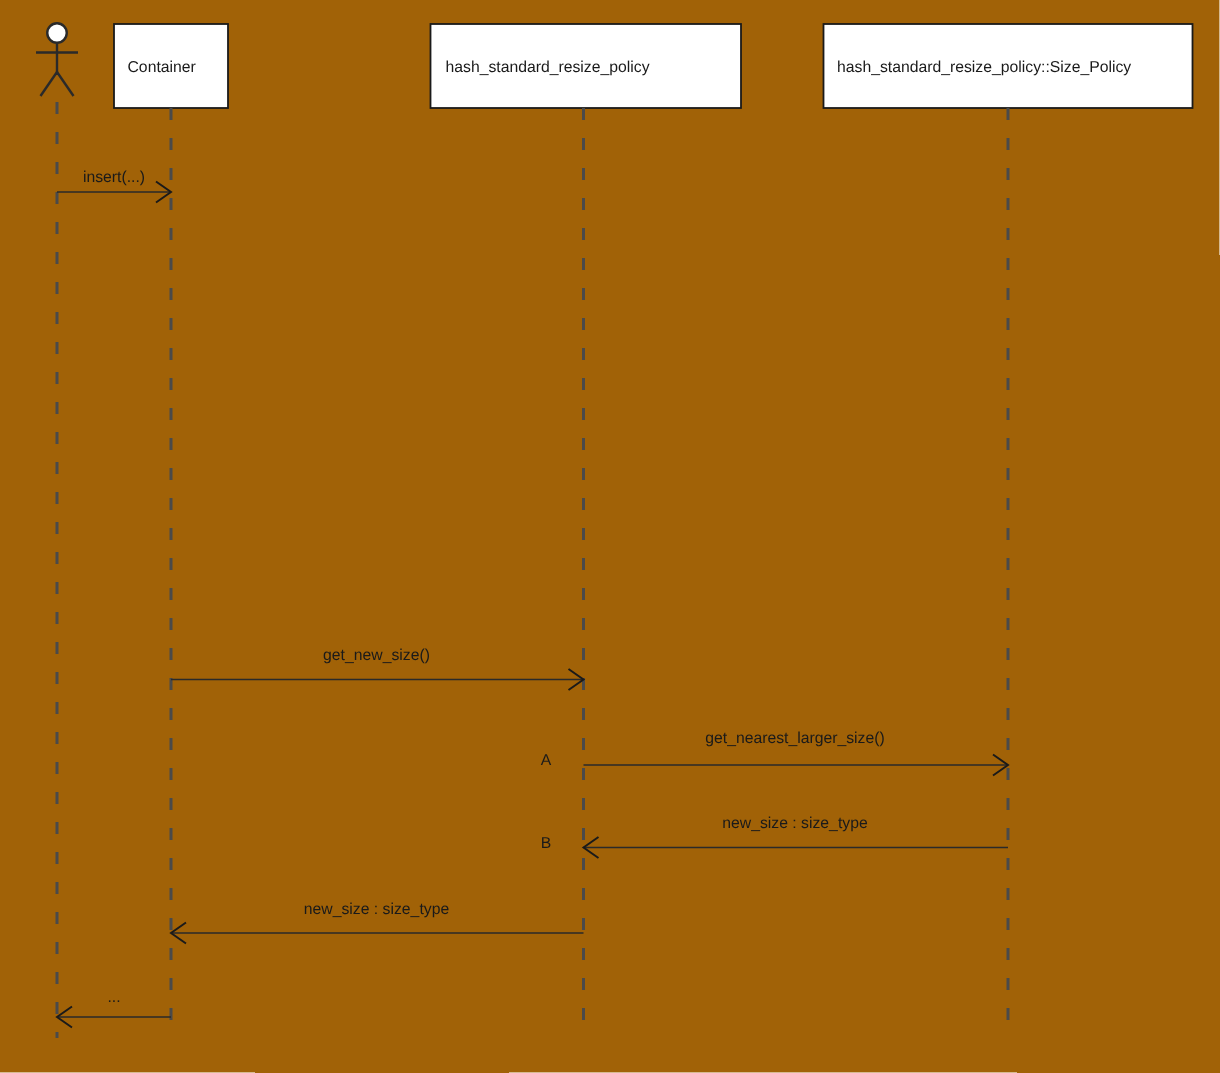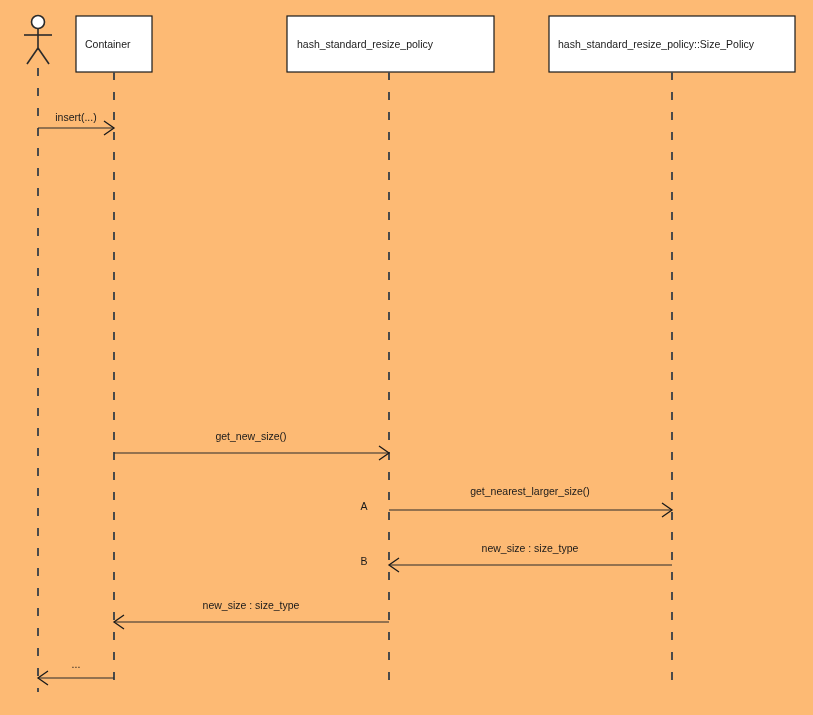--- a/index.html
+++ b/index.html
@@ -7,21 +7,21 @@
     padding: 0;
     background: #ffffff;
   }
   body {
     font-family: "Liberation Sans", sans-serif;
   }
   #diagram-root {
     position: relative;
     width: 813px;
     height: 715px;
-    background: #fdba74;
+    background: #a16207;
     overflow: hidden;
   }
   #diagram-svg {
     position: absolute;
     top: 0;
     left: 0;
     width: 813px;
     height: 715px;
     display: block;
   }

